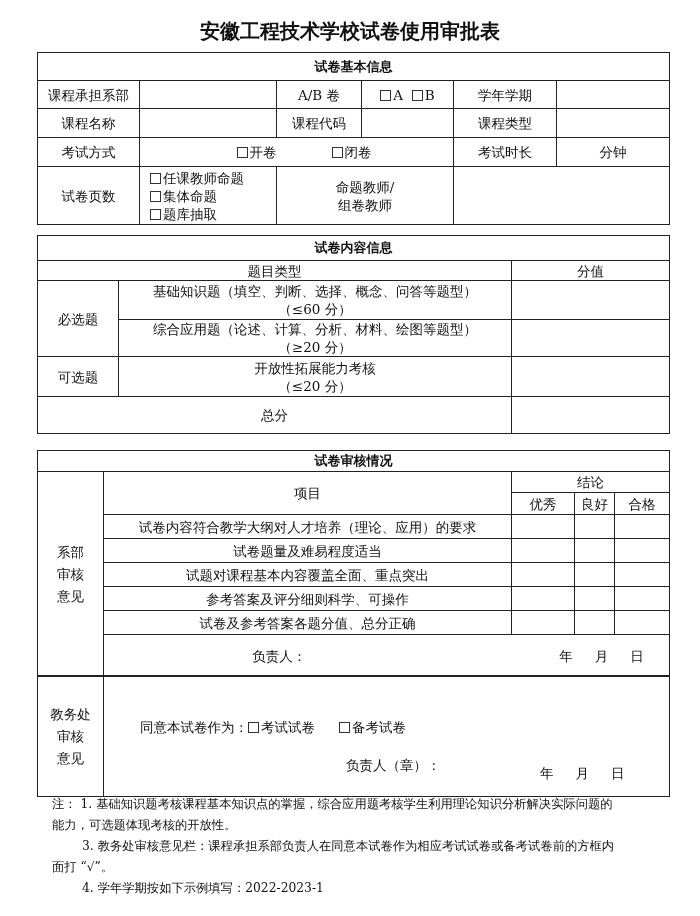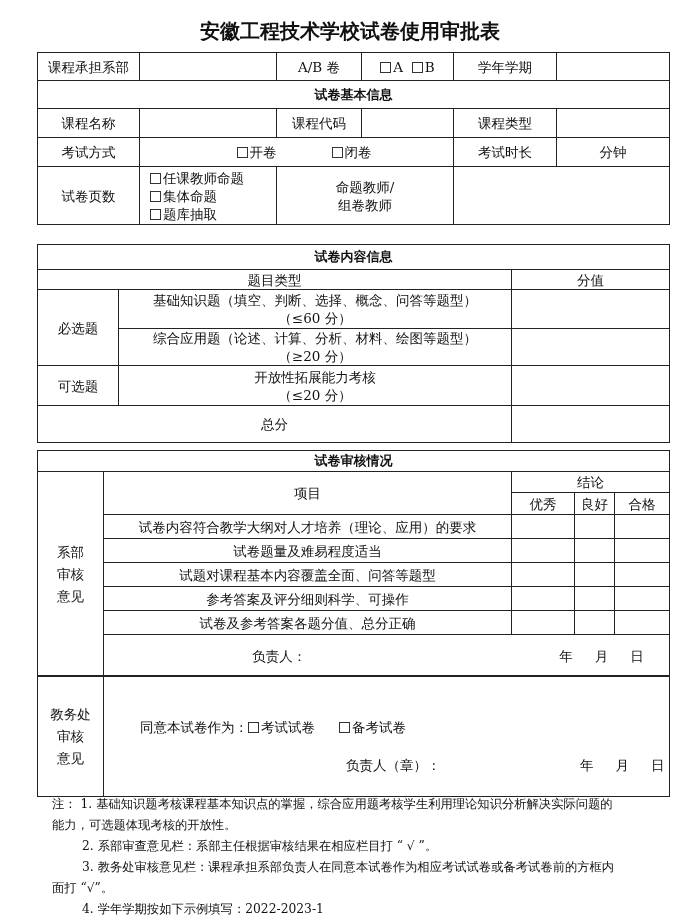--- a/index.html
+++ b/index.html
@@ -24,33 +24,33 @@
   <colgroup>
       <col style="width:102px">
       <col style="width:137px">
       <col style="width:85px">
       <col style="width:92px">
       <col style="width:103px">
       <col style="width:113px">
     </colgroup>
   <tbody>
       <tr style="height:28px">
+        <td colspan="6" class="sec">试卷基本信息</td>
+      </tr>
+  <tr style="height:28px">
     <td>课程承担系部</td>
     <td></td>
     <td>A/B 卷</td>
     <td>
       <span class="cb"></span><span>A</span>
       &nbsp;<span class="cb"></span><span>B</span>
     </td>
     <td>学年学期</td>
     <td></td>
   </tr>
-  <tr style="height:28px">
-        <td colspan="6" class="sec">试卷基本信息</td>
-      </tr>
   <tr style="height:29px">
     <td>课程名称</td>
     <td></td>
     <td>课程代码</td>
     <td></td>
     <td>课程类型</td>
     <td></td>
   </tr>
   <tr style="height:29px">
     <td>考试方式</td>
@@ -69,21 +69,21 @@
     </td>
     <td colspan="2">
       <div>命题教师/</div>
       <div>组卷教师</div>
     </td>
     <td colspan="2"></td>
   </tr>
 </tbody>
   </table>
 
-<table style="top:244px; width:632px;">
+<table style="top:235px; width:632px;">
   <colgroup>
       <col style="width:81px">
       <col style="width:393px">
       <col style="width:158px">
     </colgroup>
   <tbody>
       <tr style="height:25px">
         <td colspan="3" class="sec">试卷内容信息</td>
       </tr>
   <tr style="height:20px">
@@ -152,21 +152,21 @@
         <td></td>
         <td></td>
       </tr>
   <tr style="height:24px">
         <td>试卷题量及难易程度适当</td>
         <td></td>
         <td></td>
         <td></td>
       </tr>
   <tr style="height:24px">
-        <td>试题对课程基本内容覆盖全面、问答等题型</td>
+        <td>试题对课程基本内容覆盖全面、重点突出</td>
         <td></td>
         <td></td>
         <td></td>
       </tr>
   <tr style="height:24px">
         <td>参考答案及评分细则科学、可操作</td>
         <td></td>
         <td></td>
         <td></td>
       </tr>
@@ -197,28 +197,27 @@
       <div>审核</div>
       <div>意见</div>
     </td>
     <td style="text-align:left; vertical-align:top; position:relative;">
       <div style="position:absolute; left:36px; top:42px;">
         <span>同意本试卷作为：</span><span class="cb"></span><span>考试试卷</span><span style="display:inline-block;width:24px;"></span><span class="cb"></span><span>备考试卷</span>
       </div>
       <div style="position:absolute; left:242px; top:80px;">
         <span>负责人（章）：</span>
       </div>
-      <div style="position:absolute; left:436px; top:80px;margin-left:40px;">
+      <div style="position:absolute; left:436px; top:88px;">
         <span>年</span><span style="display:inline-block;width:22px;"></span><span>月</span><span style="display:inline-block;width:22px;"></span><span>日</span>
       </div>
     </td>
   </tr>
 </tbody>
   </table>
 
 <div class="notes">
   <p><span>注：</span> <span>1. 基础知识题考核课程基本知识点的掌握，综合应用题考核学生利用理论知识分析解决实际问题的</span></p>
   <p>能力，可选题体现考核的开放性。</p>
-  <p class="ind">2. 系部审查意见栏：系部主任根据审核结果在相应栏目打 “ √ ”。</p>
   <p class="ind">3. 教务处审核意见栏：课程承担系部负责人在同意本试卷作为相应考试试卷或备考试卷前的方框内</p>
   <p>面打 “√”。</p>
   <p class="ind">4. 学年学期按如下示例填写：2022-2023-1</p>
 </div>
 
 </body></html>

